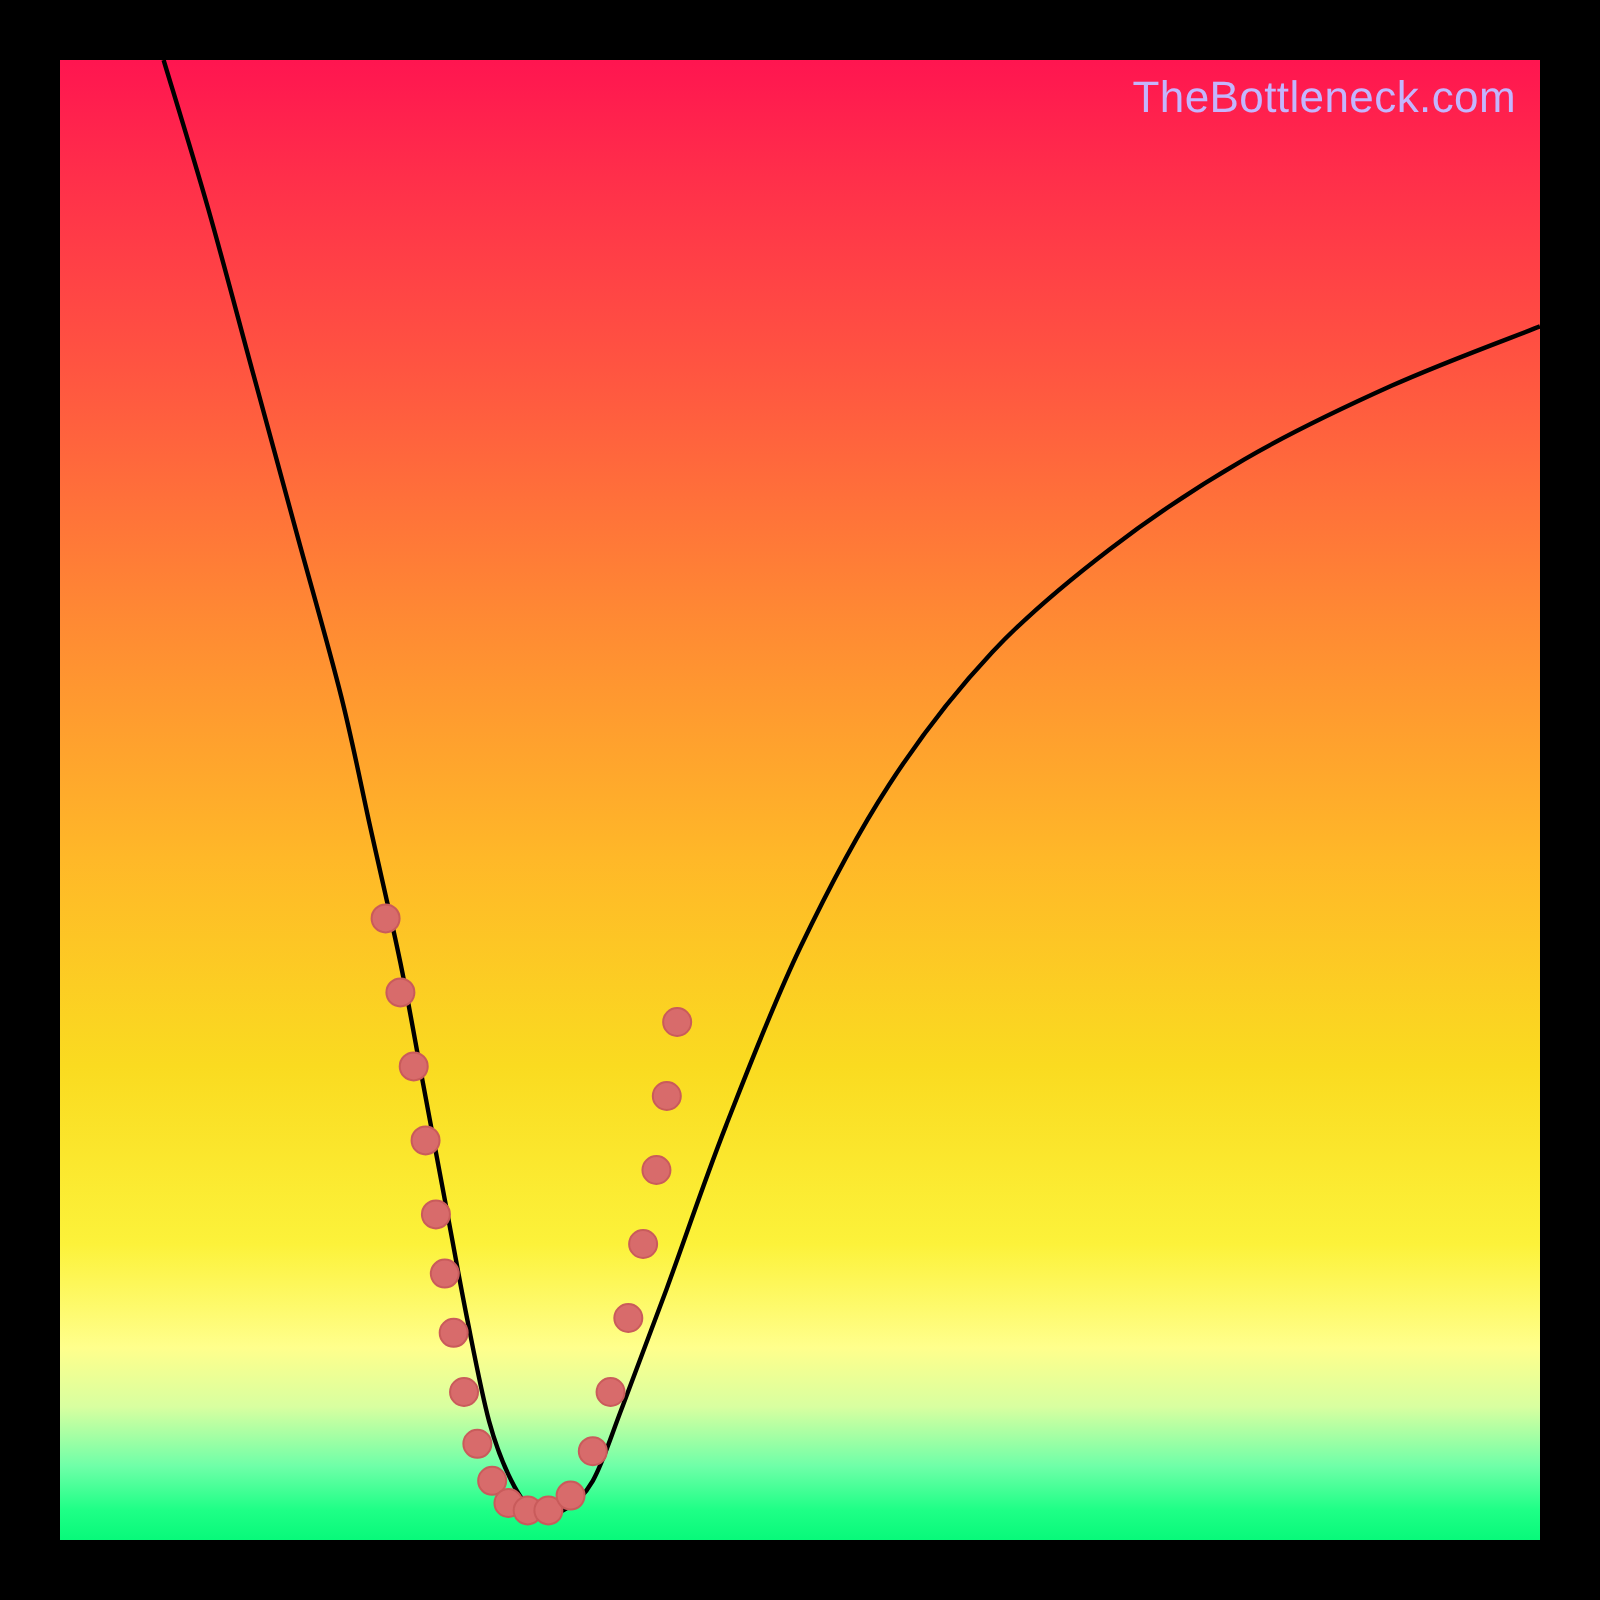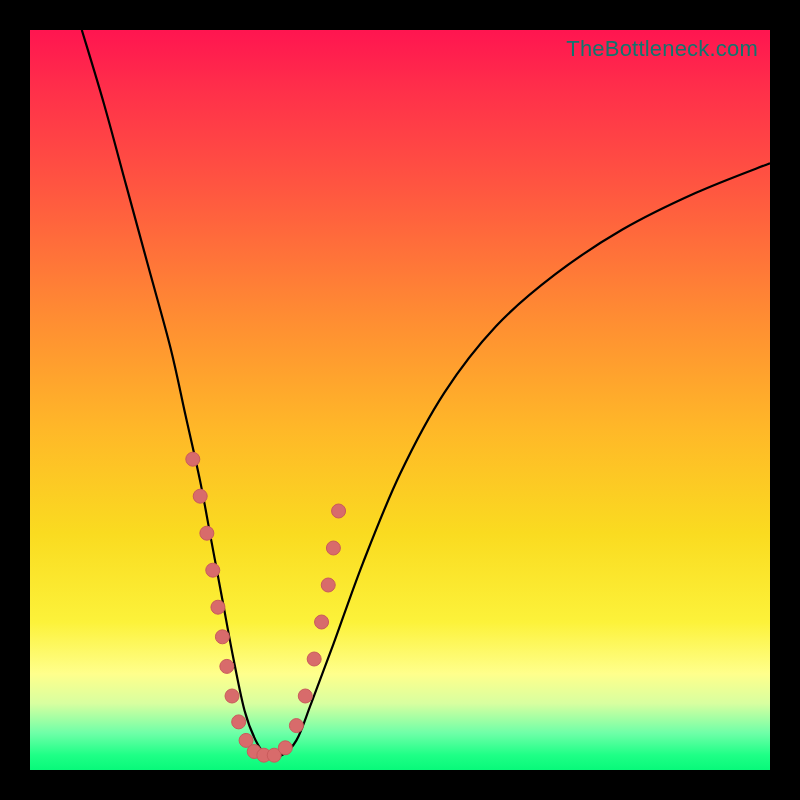--- a/index.html
+++ b/index.html
@@ -41,21 +41,21 @@
       #ffff8c 87%,
       #d8ffa0 91%,
       #6fffa8 95%,
       #1eff86 98%,
       #08f97a 100%);
   }
   .watermark {
     position: absolute;
     top: 6px;
     right: 12px;
-    color: #0f766e;
+    color: #c4b5fd;
     font-size: 22px;
     font-weight: 500;
     letter-spacing: 0.2px;
     pointer-events: none;
   }
   svg.curve-layer {
     position: absolute;
     left: 0; top: 0;
     width: 100%;
     height: 100%;

